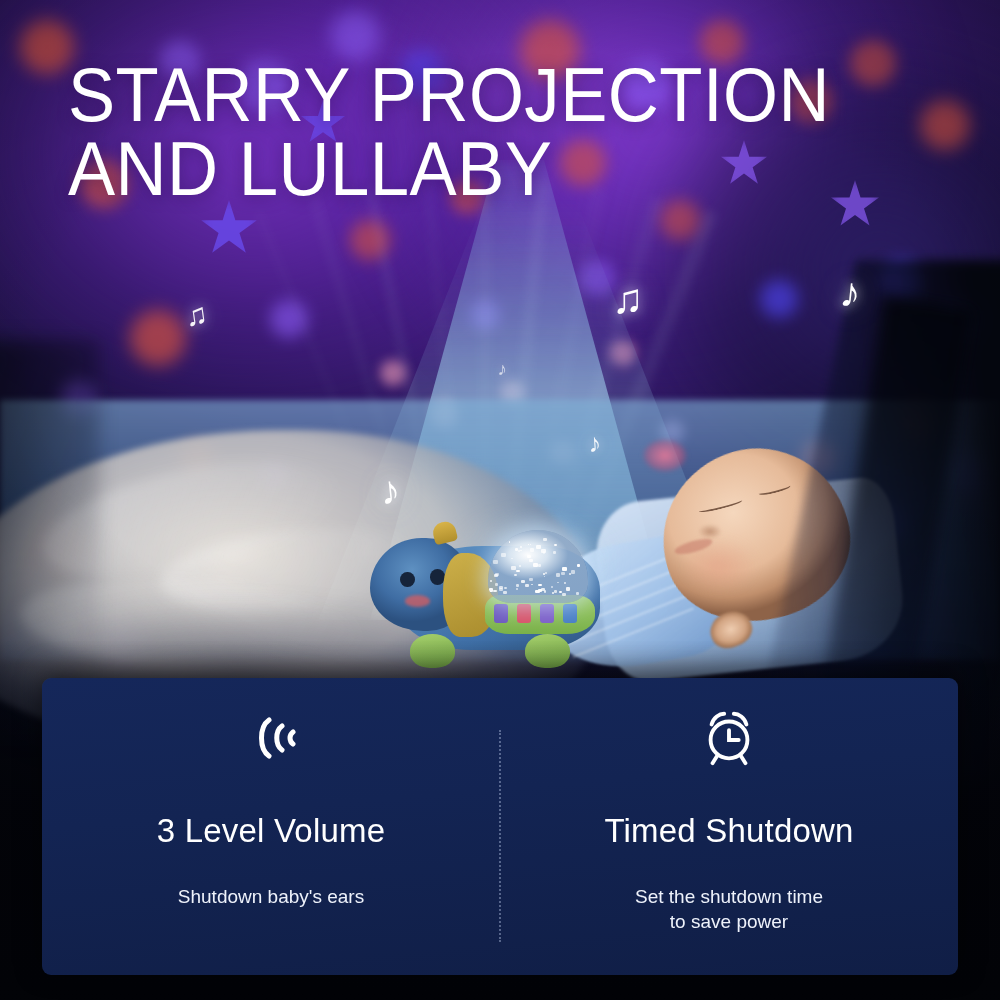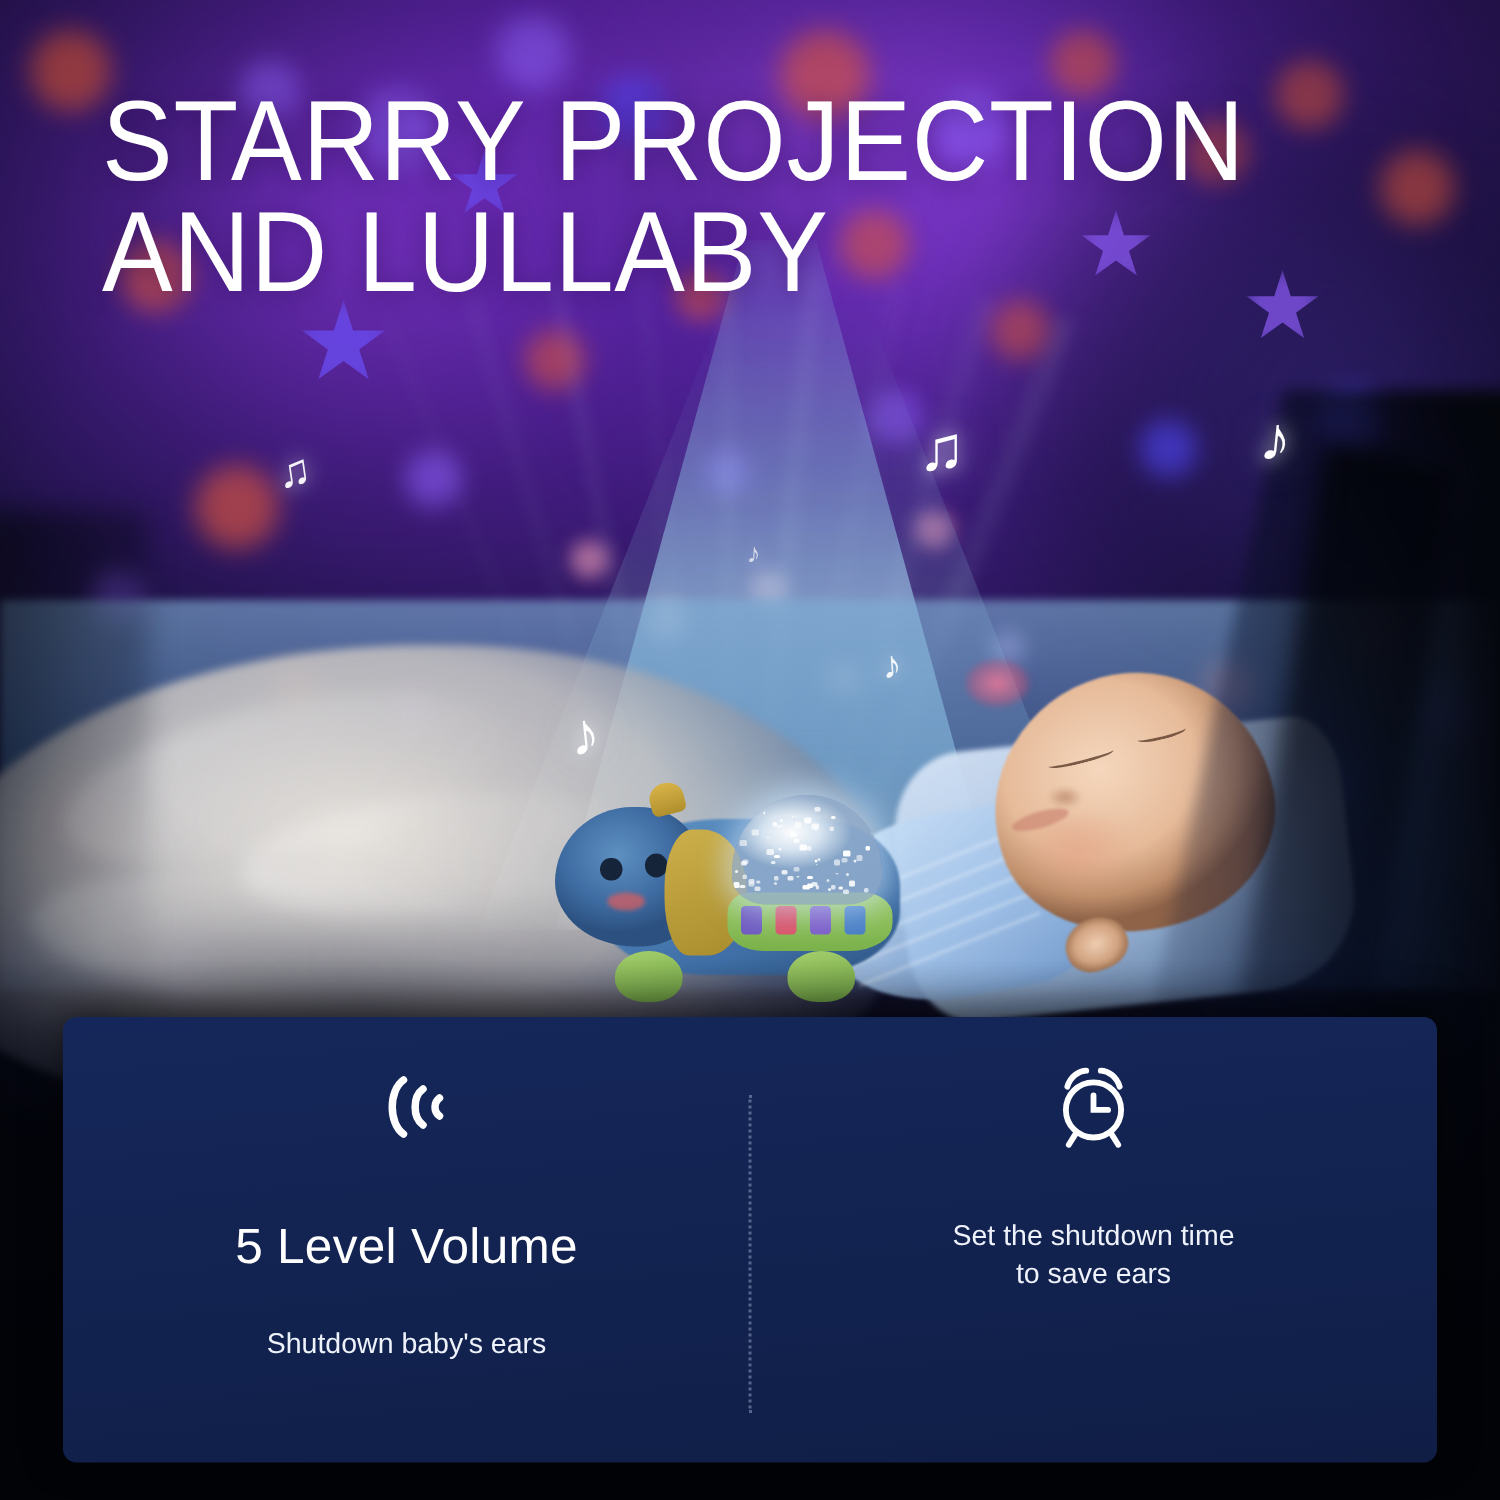--- a/index.html
+++ b/index.html
@@ -531,33 +531,34 @@
     <div class="divider"></div>
 
     <div class="panel-col">
       <div class="feature-icon">
         <svg width="64" height="56" viewBox="0 0 64 56" fill="none" stroke="#ffffff" stroke-width="5" stroke-linecap="round">
           <path d="M30 10 C20 17, 20 39, 30 46"></path>
           <path d="M43 16 C36 21, 36 35, 43 40"></path>
           <path d="M54 22 C50 25, 50 31, 54 34"></path>
         </svg>
       </div>
-      <div class="feature-title">5 Level Volume</div>
+      <div class="feature-title">3 Level Volume</div>
       <div class="feature-sub">Shutdown baby's ears</div>
     </div>
 
     <div class="panel-col">
       <div class="feature-icon">
         <svg width="62" height="62" viewBox="0 0 64 64" fill="none" stroke="#ffffff" stroke-width="4" stroke-linecap="round">
           <circle cx="32" cy="34" r="19"></circle>
           <path d="M32 24 L32 34 L42 34"></path>
           <path d="M14 18 C16 11, 22 7, 27 7"></path>
           <path d="M50 18 C48 11, 42 7, 37 7"></path>
           <path d="M20 50 L15 58"></path>
           <path d="M44 50 L49 58"></path>
         </svg>
       </div>
+      <div class="feature-title">Timed Shutdown</div>
       <div class="feature-sub">Set the shutdown time
-to save ears</div>
+to save power</div>
     </div>
   </div>
 
 </div>
 
 </body></html>

